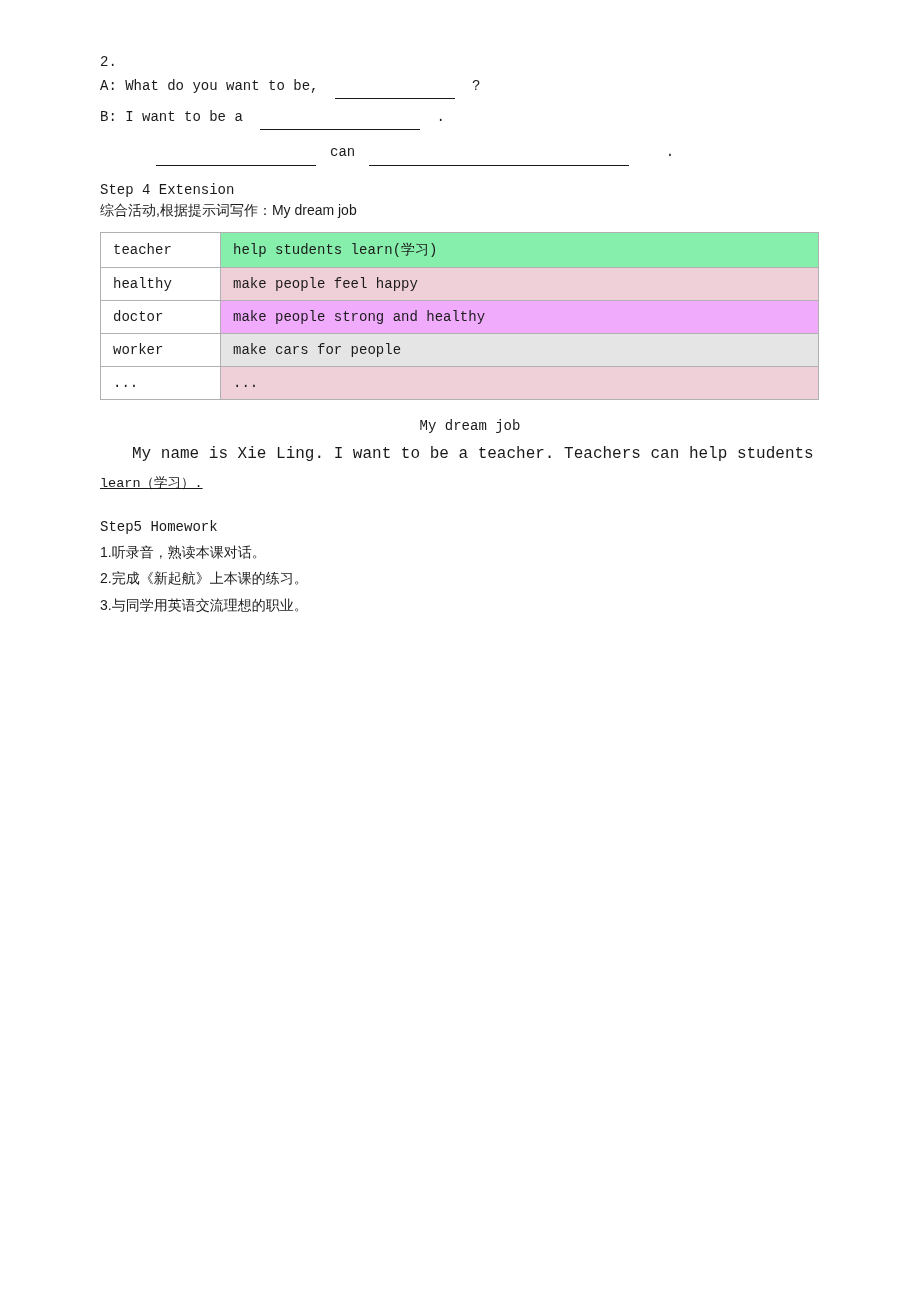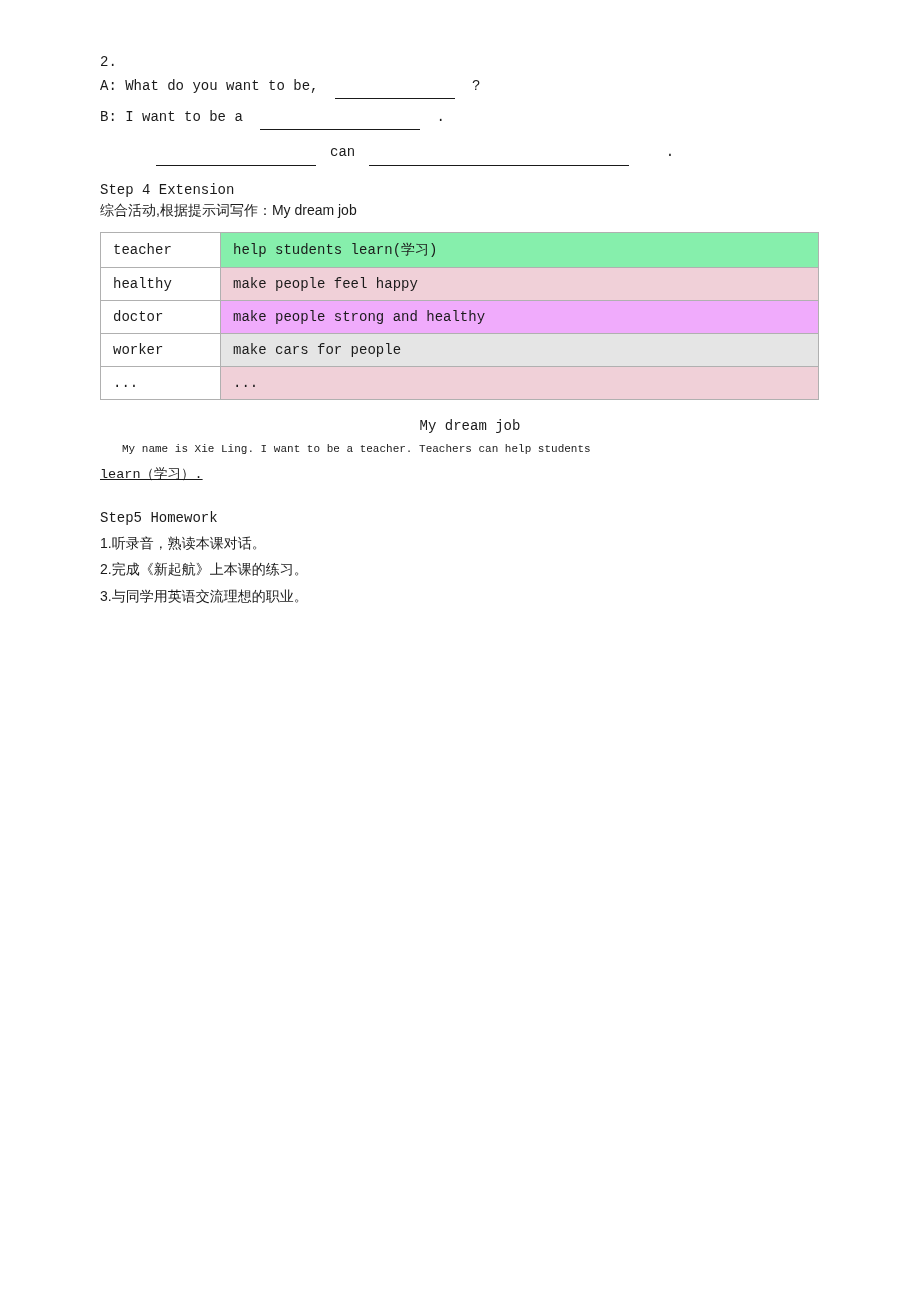--- a/index.html
+++ b/index.html
@@ -139,21 +139,21 @@
 
     .sample-text-title {
       text-align: center;
       font-family: 'Courier New', Courier, monospace;
       font-size: 14px;
       margin-bottom: 6px;
     }
 
     .sample-text-body {
       font-family: 'Courier New', Courier, monospace;
-      font-size: 11px;
+      font-size: 16px;
       line-height: 1.8;
       margin-bottom: 4px;
       text-indent: 2em;
     }
 
     .sample-text-body2 {
       font-family: 'Courier New', Courier, monospace;
       font-size: 13.5px;
       line-height: 1.8;
       margin-bottom: 16px;

